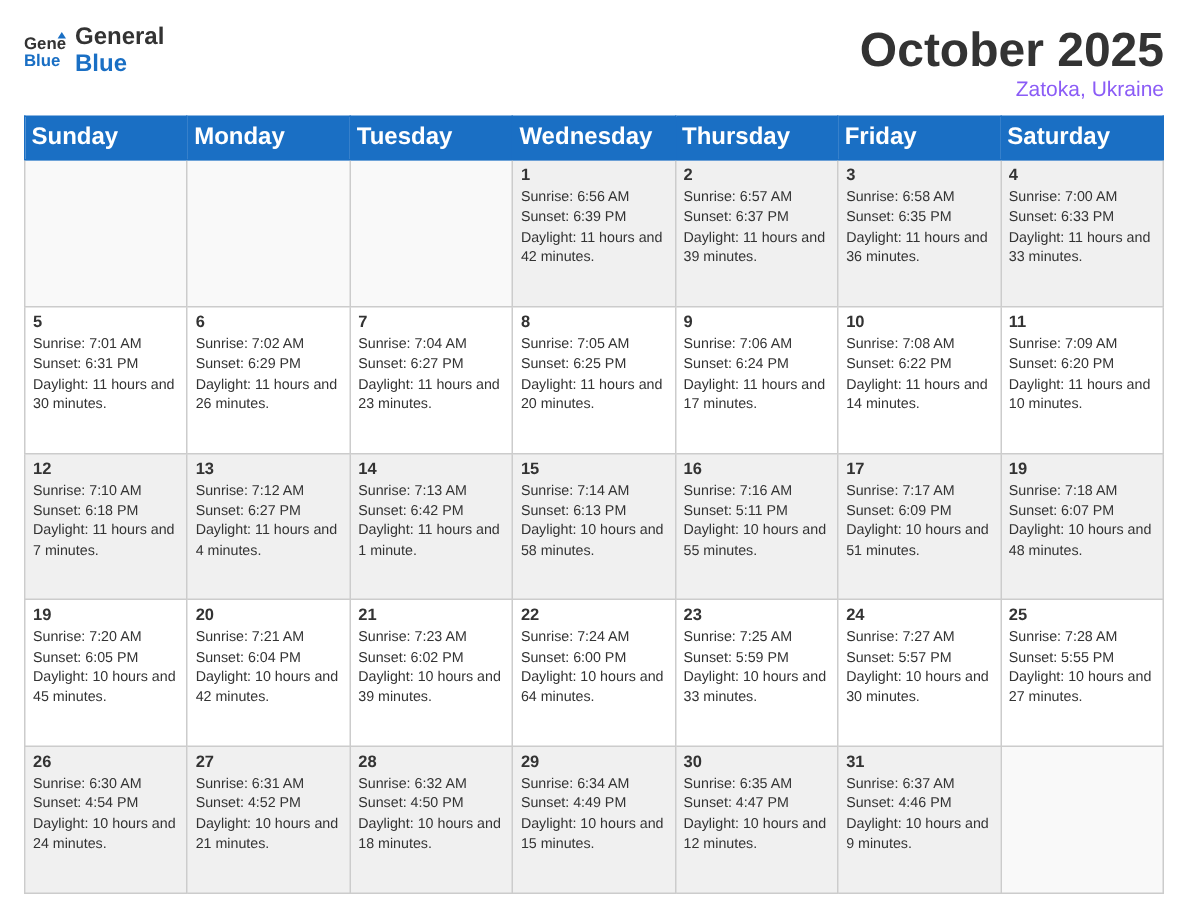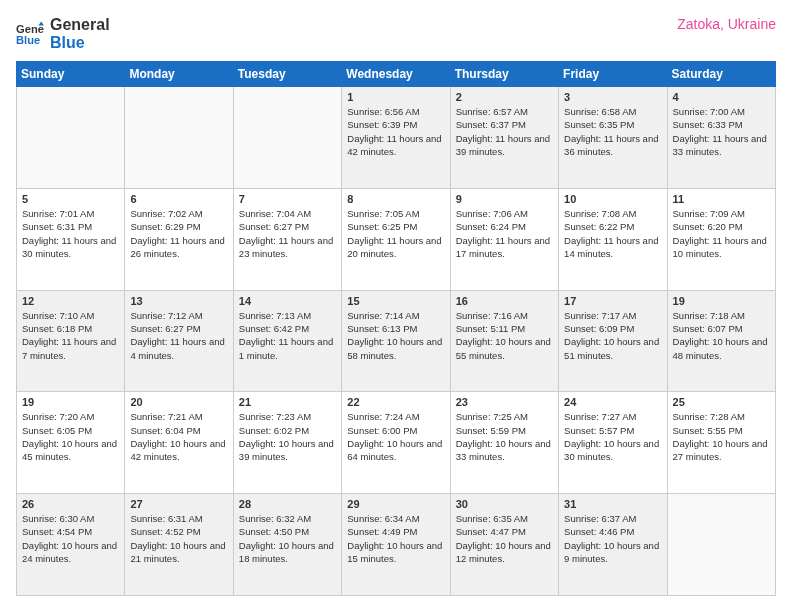--- a/index.html
+++ b/index.html
@@ -36,33 +36,33 @@
       text-align: right;
     }
     .month-title {
       font-size: 32px;
       font-weight: bold;
       color: #333;
       line-height: 1.1;
     }
     .subtitle {
       font-size: 14px;
-      color: #ec4899;
+      color: #8b5cf6;
     }
     .calendar {
       flex: 1;
       border: 1px solid #ccc;
       border-collapse: collapse;
       width: 100%;
       table-layout: fixed;
     }
     .calendar th {
       background-color: #1a6fc4;
       color: #fff;
-      font-size: 12px;
+      font-size: 16px;
       font-weight: bold;
       padding: 5px 4px;
       text-align: left;
       border: 1px solid #1a6fc4;
     }
     .calendar td {
       vertical-align: top;
       border: 1px solid #ccc;
       padding: 4px 5px;
       font-size: 9.5px;
@@ -96,20 +96,21 @@
         <text x="0" y="18" font-size="16" font-weight="bold" fill="#333" font-family="Arial">General</text>
         <text x="0" y="34" font-size="16" font-weight="bold" fill="#1a6fc4" font-family="Arial">Blue</text>
         <polygon points="32,8 40,8 36,2" fill="#1a6fc4"></polygon>
       </svg>
       <div style="display:flex;flex-direction:column;line-height:1.1;margin-left:2px;">
         <span style="font-size:16px;font-weight:bold;color:#333;">General</span>
         <span style="font-size:16px;font-weight:bold;color:#1a6fc4;">Blue</span>
       </div>
     </div>
     <div class="title-block">
+      <div class="month-title">October 2025</div>
       <div class="subtitle">Zatoka, Ukraine</div>
     </div>
   </div>
 
   <table class="calendar">
     <thead>
       <tr>
         <th>Sunday</th>
         <th>Monday</th>
         <th>Tuesday</th>

